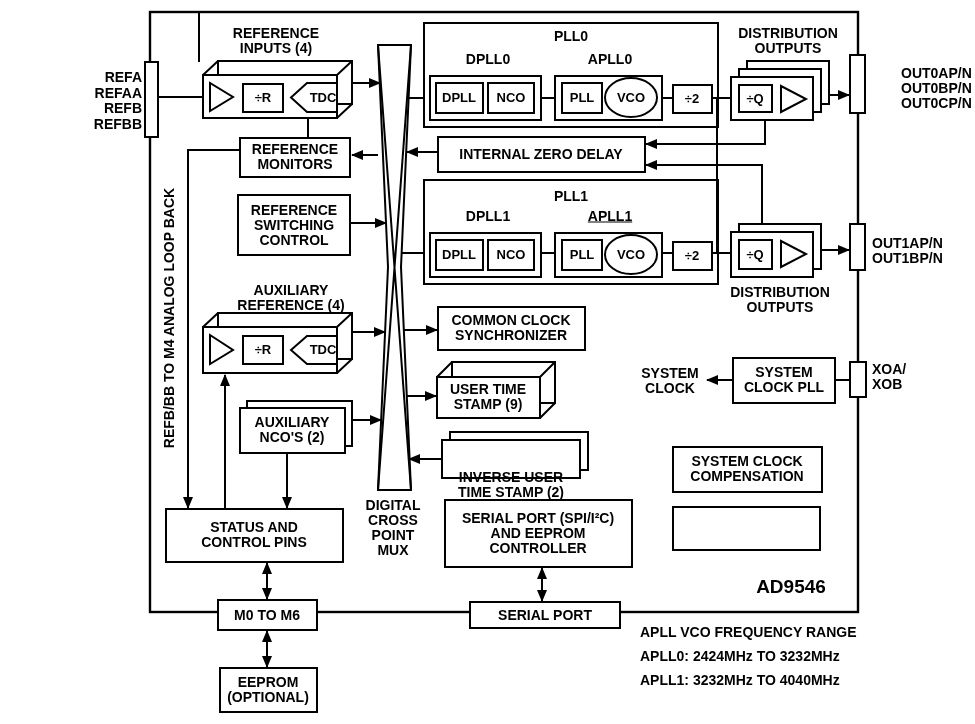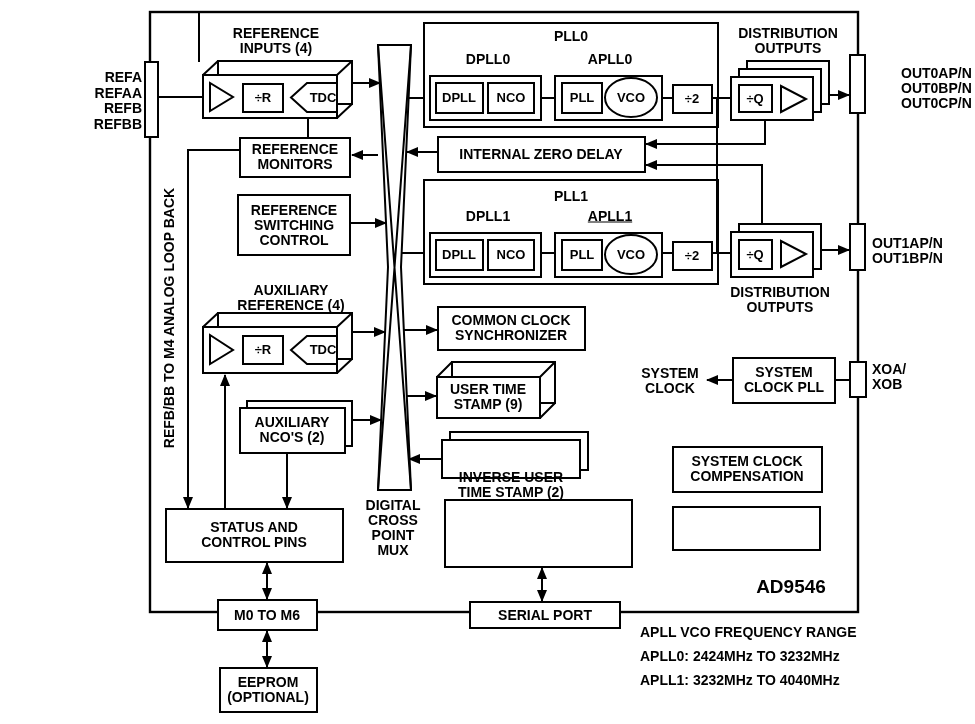--- a/index.html
+++ b/index.html
@@ -206,20 +206,23 @@
 CONTROL</div>
   <div class="t" style="left:292px;top:430px;">AUXILIARY
 NCO'S (2)</div>
   <div class="t" style="left:541px;top:154px;">INTERNAL ZERO DELAY</div>
   <div class="t" style="left:511px;top:328px;">COMMON CLOCK
 SYNCHRONIZER</div>
   <div class="t" style="left:488px;top:397px;">USER TIME
 STAMP (9)</div>
   <div class="t" style="left:511px;top:459px;margin-top:26px;">INVERSE USER
 TIME STAMP (2)</div>
+  <div class="t" style="left:538px;top:533px;">SERIAL PORT (SPI/I²C)
+AND EEPROM
+CONTROLLER</div>
   <div class="t" style="left:784px;top:380px;">SYSTEM
 CLOCK PLL</div>
   <div class="t" style="left:747px;top:469px;">SYSTEM CLOCK
 COMPENSATION</div>
   <div class="t" style="left:254px;top:535px;">STATUS AND
 CONTROL PINS</div>
   <div class="t" style="left:268px;top:690px;">EEPROM
 (OPTIONAL)</div>
 
   <div class="t sm" style="left:263px;top:98px;">÷R</div>

